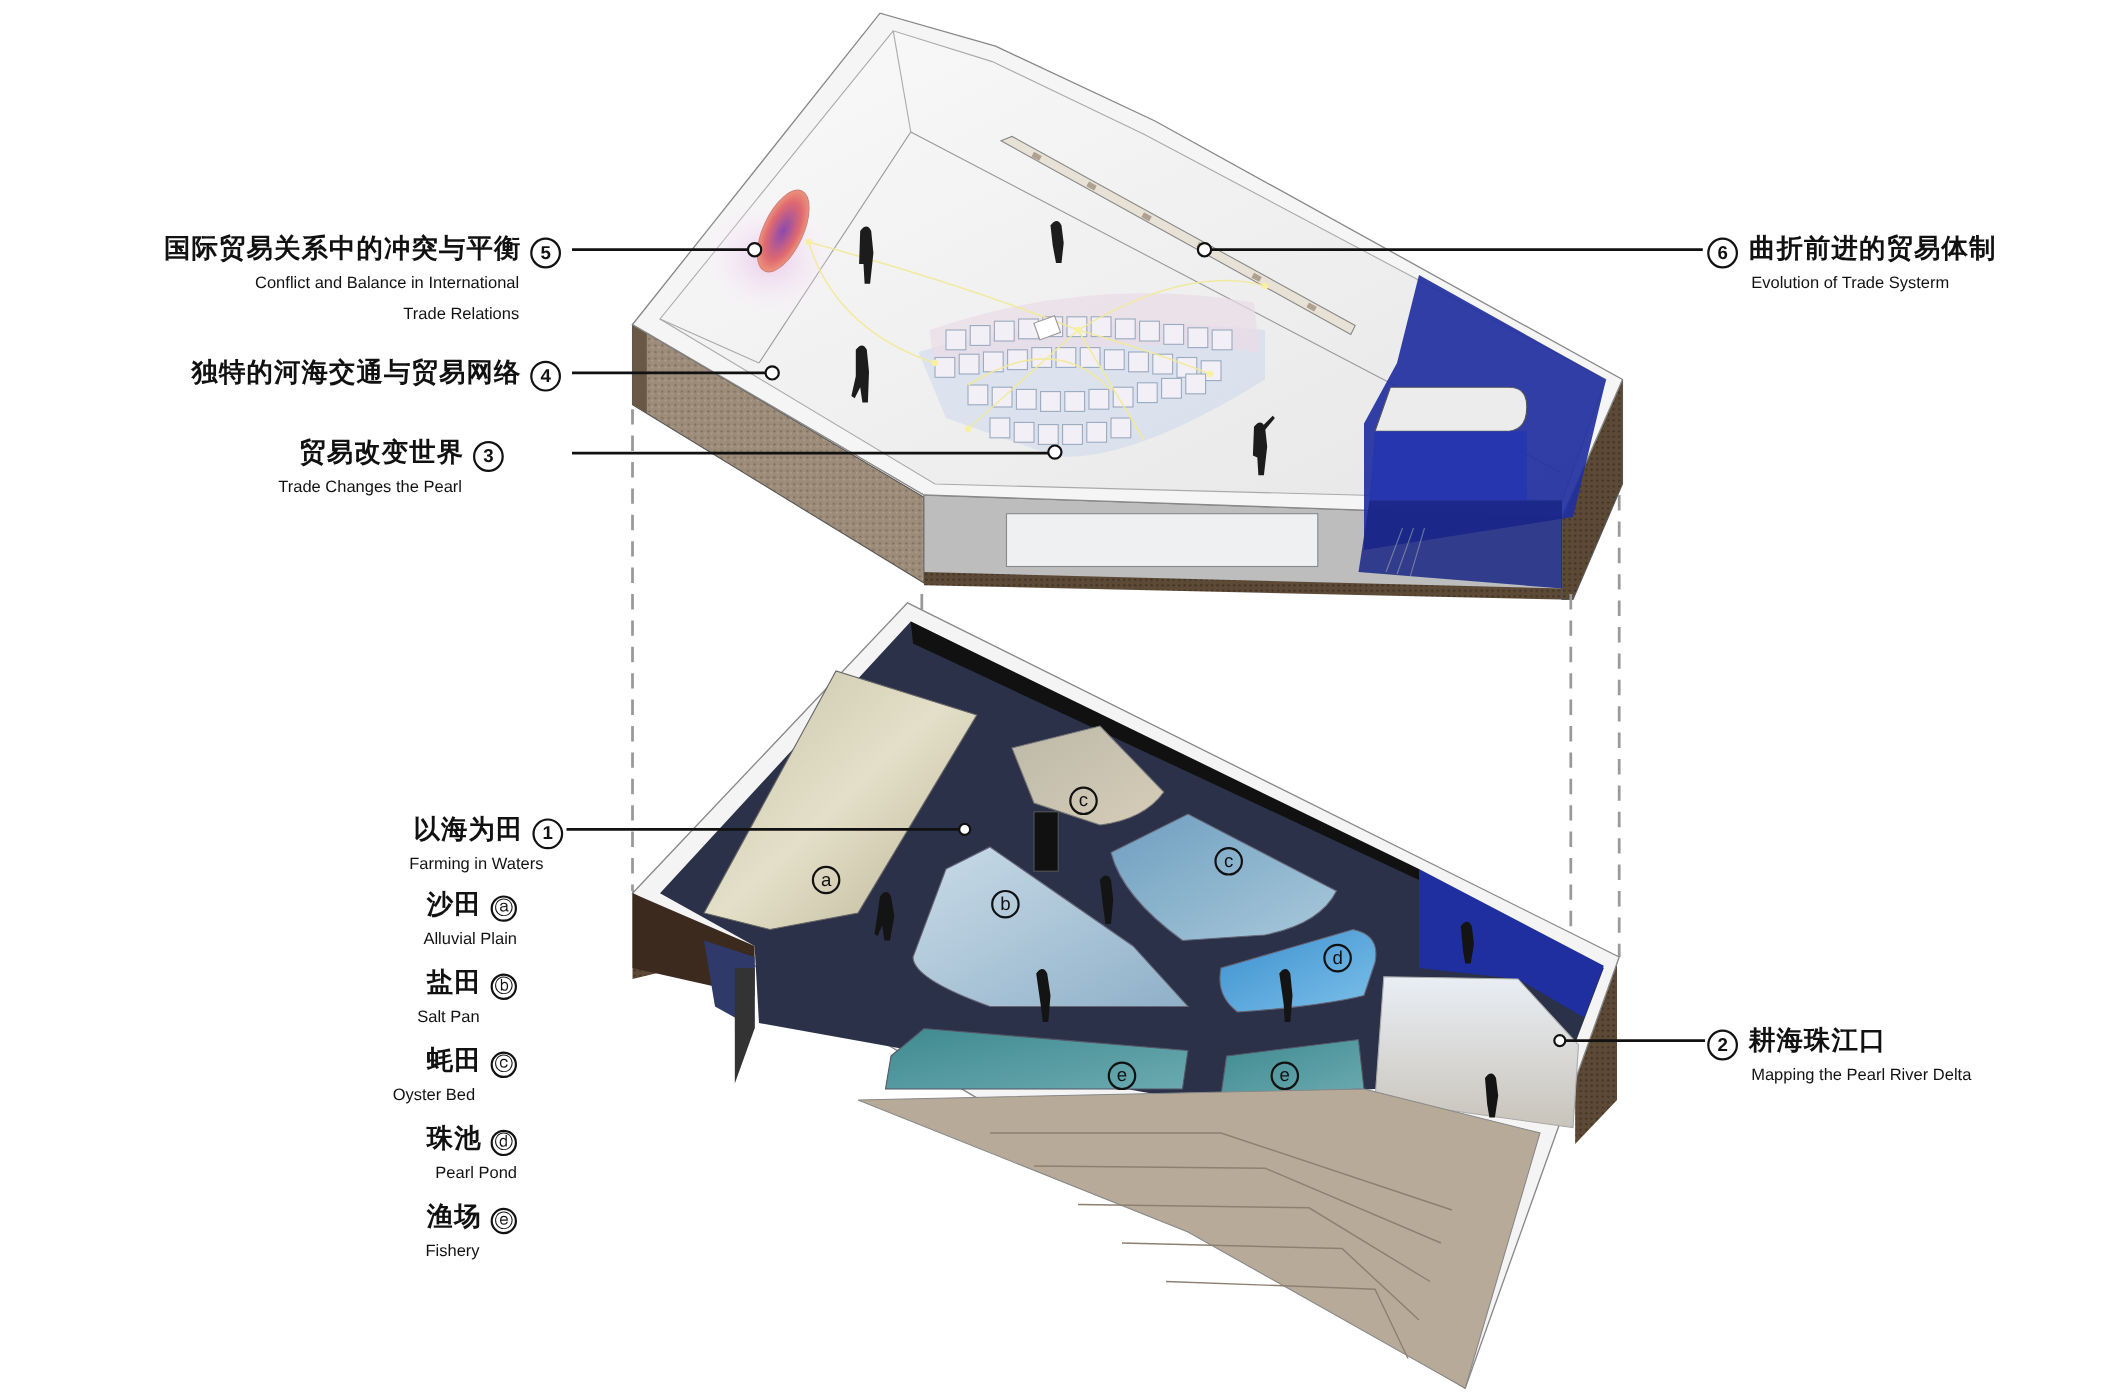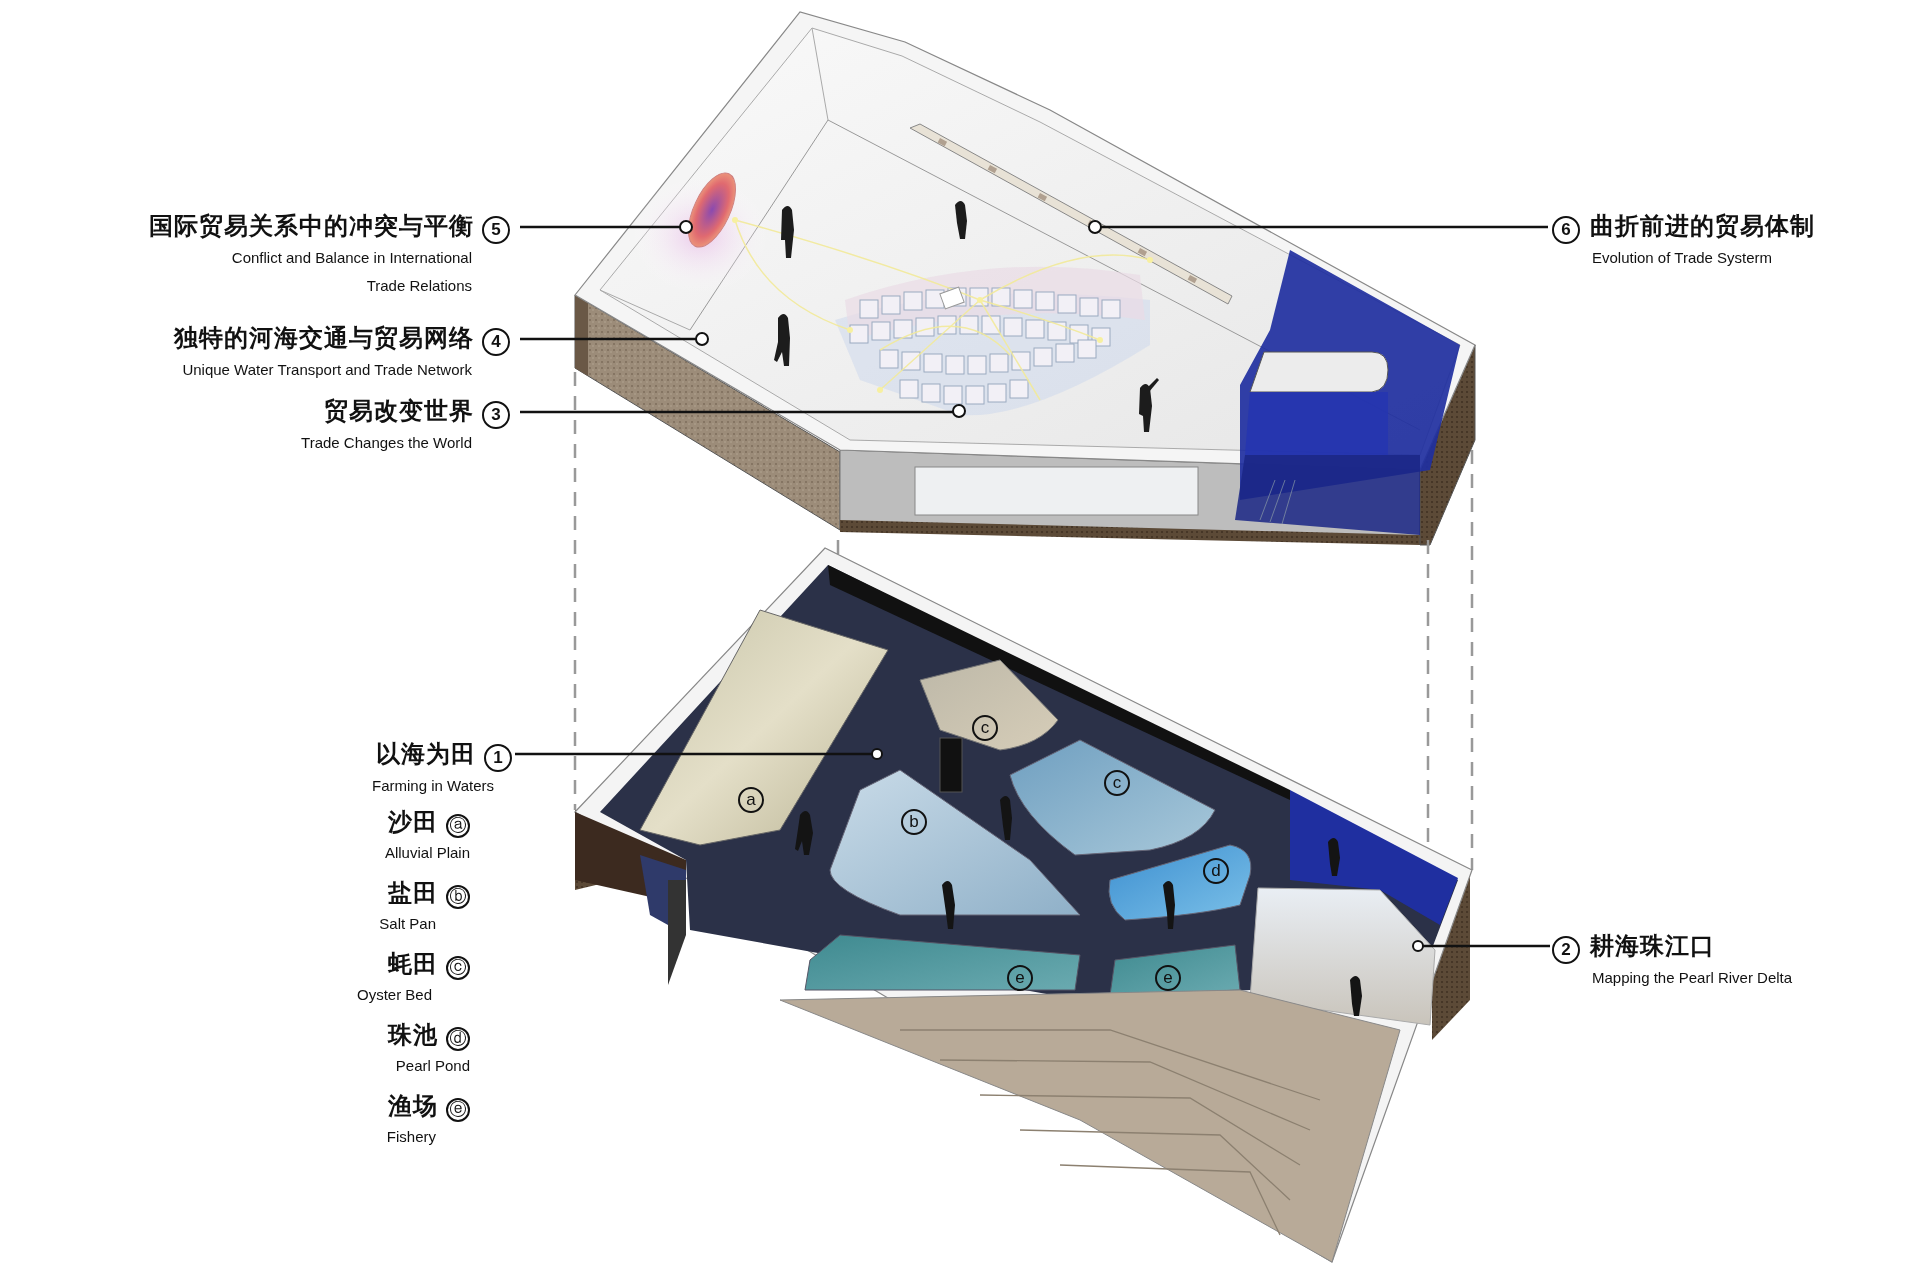--- a/index.html
+++ b/index.html
@@ -285,26 +285,25 @@
   <div class="zone-tag" style="left:1155px;top:965px">e</div>
 
   <div class="label" style="right:1410px;top:212px">
     <div><span class="zh">国际贸易关系中的冲突与平衡</span><span class="num">5</span></div>
     <div class="en" style="margin-right:38px">Conflict and Balance in International</div>
     <div class="en" style="margin-right:38px">Trade Relations</div>
   </div>
 
   <div class="label" style="right:1410px;top:324px">
     <div><span class="zh">独特的河海交通与贸易网络</span><span class="num">4</span></div>
-    <div class="en" style="margin-right:38px">Unique Water Transport and Trade Network</div>
-  </div>
-
-  <div class="label" style="right:1410px;top:397px">
+  </div>
+
+  <div class="label" style="right:1462px;top:397px">
     <div><span class="zh">贸易改变世界</span><span class="num">3</span></div>
-    <div class="en" style="margin-right:38px">Trade Changes the World</div>
+    <div class="en" style="margin-right:38px">Trade Changes the Pearl</div>
   </div>
 
   <div class="label right" style="left:1552px;top:212px">
     <div><span class="num">6</span><span class="zh">曲折前进的贸易体制</span></div>
     <div class="en" style="margin-left:40px">Evolution of Trade Systerm</div>
   </div>
 
   <div class="label" style="right:1408px;top:740px">
     <div><span class="zh">以海为田</span><span class="num">1</span></div>
     <div class="en" style="margin-right:18px">Farming in Waters</div>

